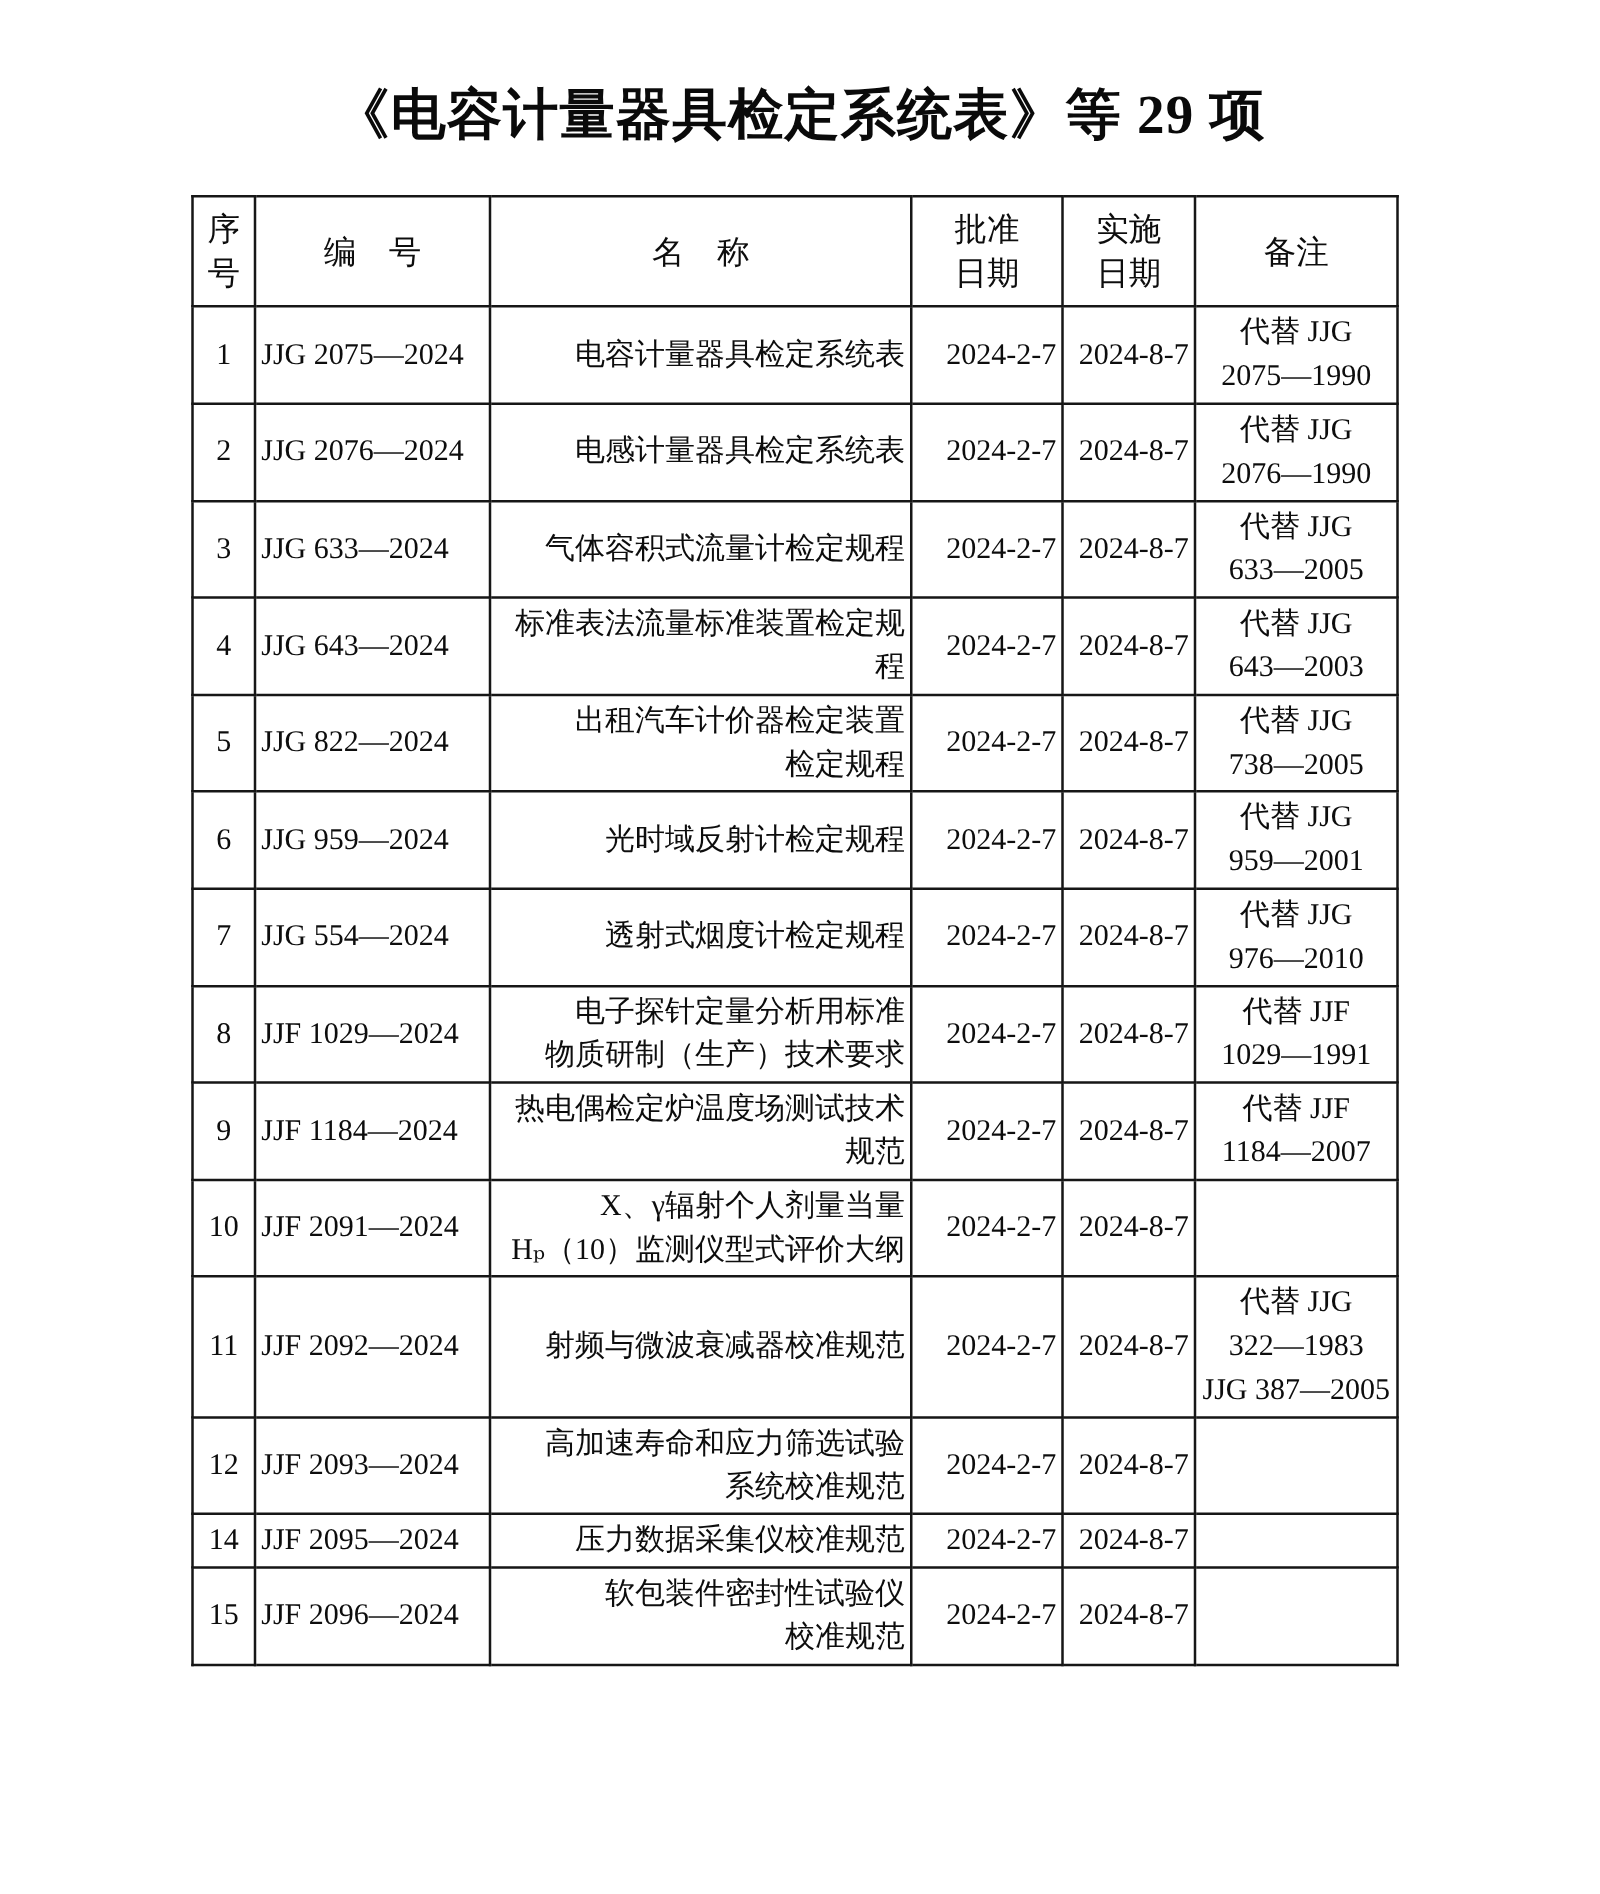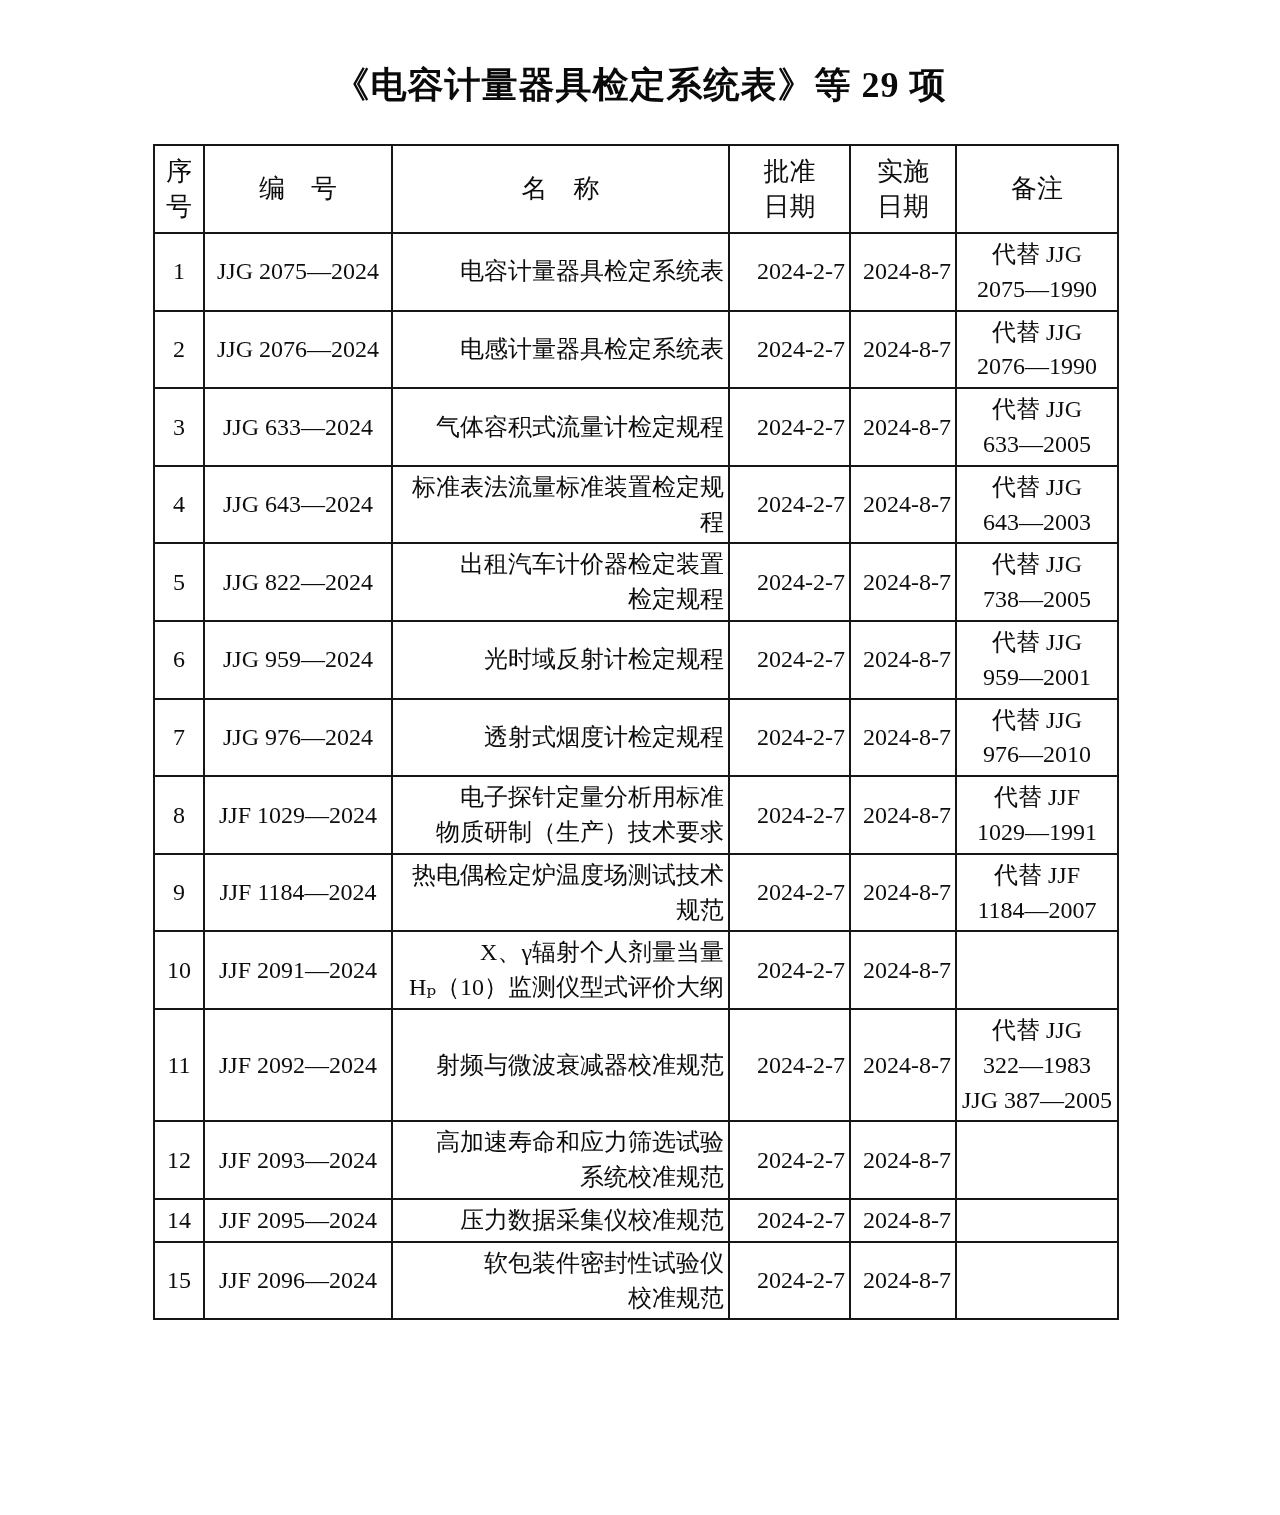--- a/index.html
+++ b/index.html
@@ -12,21 +12,21 @@
     width: 1280px;
     height: 1515px;
     font-family: "Liberation Serif", "DejaVu Serif", serif;
     position: relative;
     overflow: hidden;
   }
   .title-block {
     padding-top: 58px;
     text-align: center;
     font-weight: bold;
-    font-size: 36px;
+    font-size: 44px;
     line-height: 1.55;
     color: #0a0a0a;
     letter-spacing: 1px;
   }
   table.spec-table {
     border-collapse: collapse;
     table-layout: fixed;
     width: 964px;
     margin: 30px 0 0 153px;
   }
@@ -40,21 +40,21 @@
     padding: 3px 4px;
     color: #0d0d0d;
   }
   .spec-table thead th {
     text-align: center;
     padding: 8px 2px;
     line-height: 1.35;
     font-size: 26px;
   }
   .cell-index { text-align: center; }
-  .cell-code  { text-align: center; padding-left: 5px; white-space: pre; }
+  .cell-code  { text-align: left; padding-left: 5px; white-space: pre; }
   .cell-name  { text-align: right; padding-left: 6px; white-space: pre; line-height: 1.6; }
   .cell-date  { text-align: right; white-space: pre; }
   .cell-remark{ text-align: center; line-height: 1.48; }
   .spec-table tbody tr { min-height: 40px; }
 </style>
 </head>
 <body>
 
 <div class="title-block">
   <div>《电容计量器具检定系统表》等 29 项</div>
@@ -139,21 +139,21 @@
     <td class="cell-code">JJG 959—2024</td>
     <td class="cell-name">光时域反射计检定规程</td>
     <td class="cell-date">2024-2-7</td>
     <td class="cell-date">2024-8-7</td>
     <td class="cell-remark">代替 JJG
 959—2001</td>
   </tr>
 
   <tr>
     <td class="cell-index">7</td>
-    <td class="cell-code">JJG 976—2024</td>
+    <td class="cell-code">JJG 554—2024</td>
     <td class="cell-name">透射式烟度计检定规程</td>
     <td class="cell-date">2024-2-7</td>
     <td class="cell-date">2024-8-7</td>
     <td class="cell-remark">代替 JJG
 976—2010</td>
   </tr>
 
   <tr>
     <td class="cell-index">8</td>
     <td class="cell-code">JJF 1029—2024</td>

